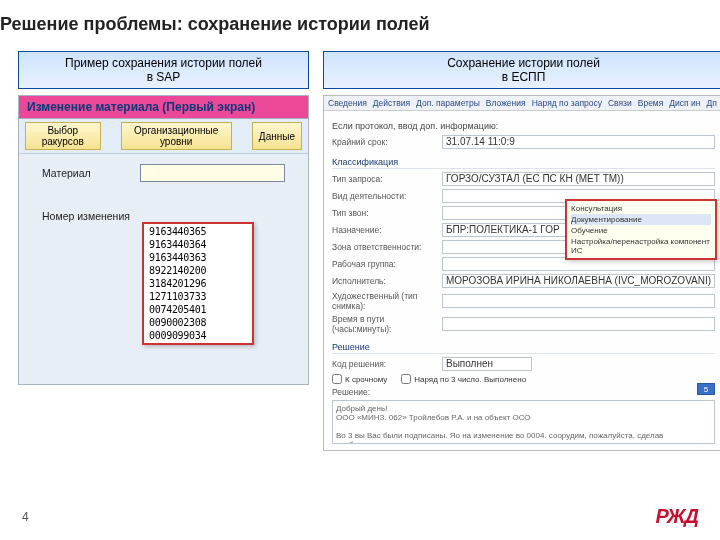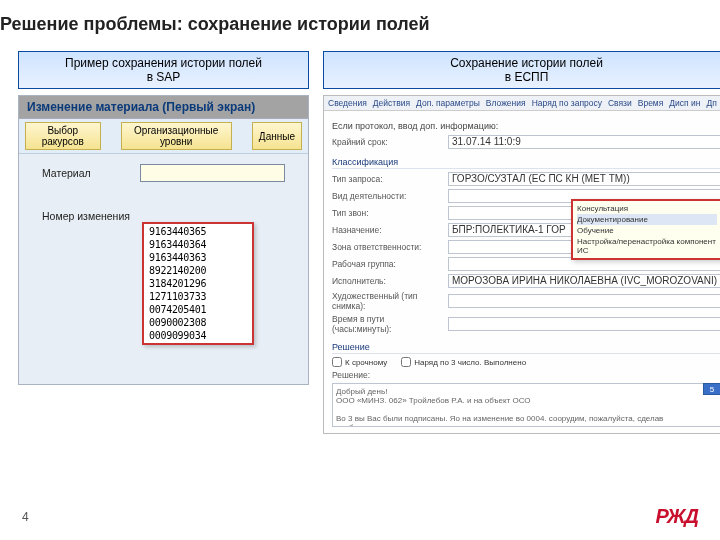--- a/index.html
+++ b/index.html
@@ -2,35 +2,35 @@
 <html><head>
 <meta charset="utf-8">
 <style>
   * { box-sizing: border-box; margin: 0; padding: 0; }
   body { font-family: Arial, sans-serif; background: #fff; width: 720px; height: 540px; position: relative; overflow: hidden; }
   .slide-title { font-size: 18px; font-weight: bold; text-align: left; padding: 14px 0 16px; color: #222; }
   .cols { display: flex; gap: 14px; padding: 0 18px; }
   .col { flex: 1; }
   .col-header { border: 1px solid #0a4aa0; background: linear-gradient(#cfe4ff, #e8f1ff); text-align: center; font-size: 12px; padding: 4px 6px; color: #000; }
   .sap-window { margin-top: 6px; border: 1px solid #aab3c0; background: #f8fbff; font-size: 11px; }
-  .sap-titlebar { background: #a3a3a3; padding: 4px 8px; font-weight: bold; font-size: 12px; color: #0a3a7a; border-bottom: 1px solid #aab; }
+  .sap-titlebar { background: #ec4899; padding: 4px 8px; font-weight: bold; font-size: 12px; color: #0a3a7a; border-bottom: 1px solid #aab; }
   .sap-toolbar { background: #e3edf7; padding: 3px 6px; display: flex; gap: 20px; border-bottom: 1px solid #c0cdda; }
   .sap-btn { background: linear-gradient(#fff6d0, #f5e390); border: 1px solid #c5b050; padding: 2px 6px; font-size: 10px; cursor: pointer; }
   .sap-body { background: #e8eef5; padding: 10px 23px 18px; position: relative; min-height: 230px; }
   .sap-row { display: flex; align-items: center; gap: 6px; margin-bottom: 12px; }
   .sap-label { width: 92px; font-size: 10.5px; color: #222; }
   .sap-input { flex: 1; height: 18px; border: 1px solid #7a8aa0; background: #fffde6; padding: 1px 4px; font-size: 10.5px; }
   .sap-dropdown { position: absolute; top: 68px; left: 123px; width: 112px; background: #fff; border: 1px solid #6a7a90; box-shadow: 2px 2px 4px rgba(0,0,0,.2); padding: 2px; outline: 2px solid #c33; outline-offset: -2px; }
   .sap-dropdown div { font-size: 10px; padding: 1px 4px; font-family: monospace; letter-spacing: -0.3px; }
   .espp-window { margin-top: 6px; border: 1px solid #bbb; background: #fefefe; font-size: 9.5px; color: #333; }
   .espp-tabs { background: #eef1f5; border-bottom: 1px solid #ccc; padding: 2px 4px; display: flex; gap: 6px; font-size: 8.5px; color: #2a4a8a; }
   .espp-tabs span { cursor: pointer; }
   .espp-body { padding: 6px 8px; position: relative; min-height: 320px; }
   .espp-heading { font-size: 9px; color: #444; margin: 4px 0; }
-  .espp-row { display: flex; align-items: center; gap: 6px; margin: 3px 0; }
+  .espp-row { display: flex; align-items: center; margin: 3px 0; }
   .espp-lbl { width: 110px; font-size: 8.5px; color: #555; }
   .espp-fld { flex: 1; height: 14px; border: 1px solid #bcc5d0; background: #fff; font-size: 10px; padding: 0 3px; overflow: hidden; white-space: nowrap; }
   .espp-section { font-size: 9px; color: #1a3a7a; margin: 8px 0 3px; border-bottom: 1px solid #dde3ec; padding-bottom: 1px; }
   .espp-popup { position: absolute; top: 88px; right: 6px; width: 152px; background: #fffff0; border: 1px solid #b0a060; box-shadow: 2px 2px 5px rgba(0,0,0,.2); padding: 3px 5px; outline: 2px solid #c33; outline-offset: -2px; z-index: 5; }
   .espp-popup div { font-size: 8px; padding: 1px 0; }
   .espp-popup .sel { background: #dce6f5; }
   .espp-textarea { width: 100%; height: 44px; border: 1px solid #bcc5d0; background: #fff; font-size: 8px; padding: 3px; color: #666; overflow: hidden; }
   .footer { position: absolute; bottom: 12px; left: 0; right: 0; display: flex; justify-content: space-between; align-items: center; padding: 0 22px; }
   .page-num { font-size: 12px; color: #555; }
   .logo { font-size: 20px; font-weight: bold; color: #c8102e; font-style: italic; letter-spacing: -1px; }
@@ -128,20 +128,24 @@
         </div>
         <div class="espp-row">
           <div class="espp-lbl">Художественный (тип снимка):</div>
           <div class="espp-fld"></div>
         </div>
         <div class="espp-row">
           <div class="espp-lbl">Время в пути (часы:минуты):</div>
           <div class="espp-fld"></div>
         </div>
         <div class="espp-section">Решение</div>
+        <div class="espp-row">
+          <div class="espp-lbl">Код решения:</div>
+          <div class="espp-fld" style="flex:0 0 90px">Выполнен</div>
+        </div>
         <div class="espp-row" style="gap:14px">
           <label style="font-size:8px;display:flex;align-items:center;gap:3px">
               <input type="checkbox" style="width: 10px; height: 10px;"> 
               <span>К срочному</span>
             </label>
           <label style="font-size:8px;display:flex;align-items:center;gap:3px">
               <input type="checkbox" style="width: 10px; height: 10px;"> 
               <span>Наряд по 3 число. Выполнено</span>
             </label>
         </div>

